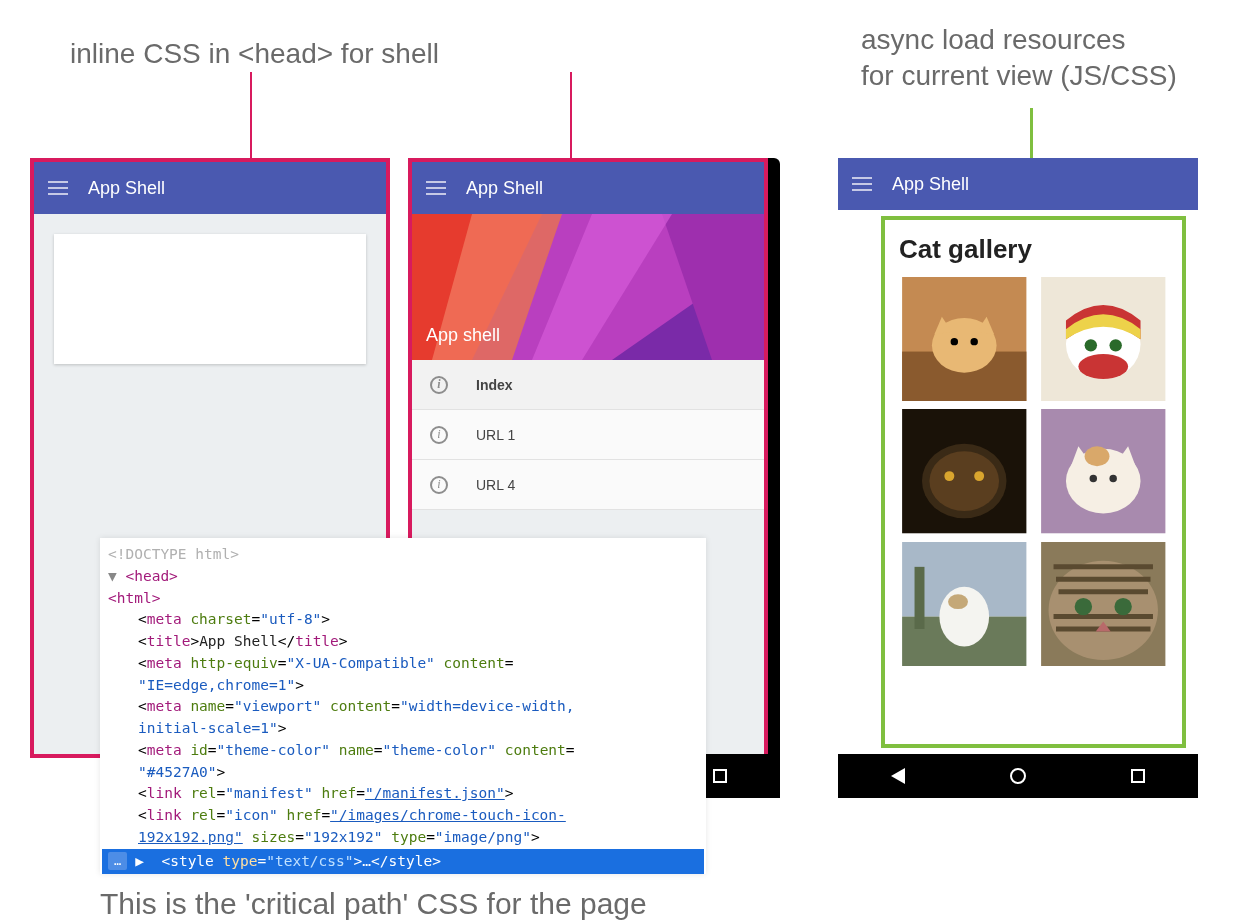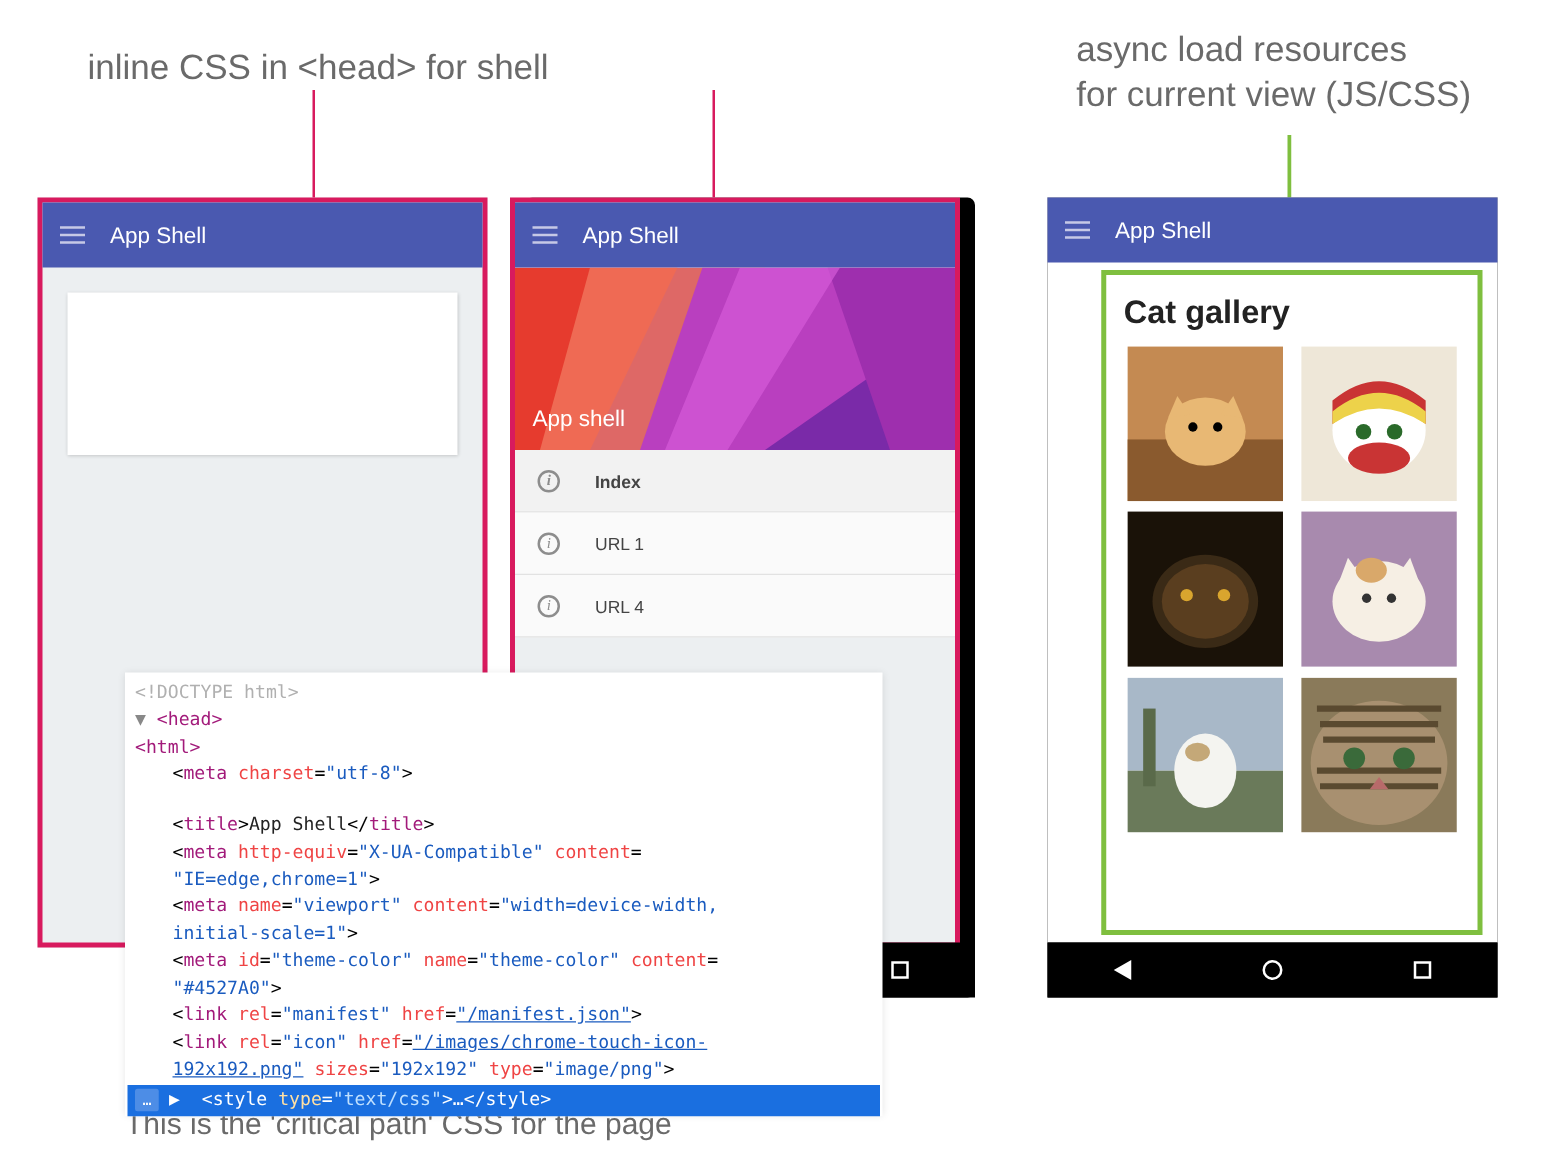--- a/index.html
+++ b/index.html
@@ -13,21 +13,21 @@
   }
   .label {
     position: absolute;
     font-size: 28px;
     color: #6a6a6a;
     font-weight: 300;
     line-height: 1.3;
   }
   .label-left { left: 70px; top: 36px; }
   .label-right { left: 861px; top: 22px; }
-  .label-bottom { left: 100px; top: 884px; font-size: 24px; }
+  .label-bottom { left: 100px; top: 884px; font-size: 30px; }
 
   .line-magenta {
     position: absolute;
     background: #d81a5e;
   }
   .line-green {
     position: absolute;
     background: #7fbf3f;
   }
 
@@ -135,21 +135,21 @@
     width: 606px;
     background: #fff;
     font-family: Menlo, Monaco, Consolas, monospace;
     font-size: 14.5px;
     line-height: 1.5;
     padding: 6px 8px 0 8px;
     box-shadow: 0 0 6px rgba(0,0,0,0.1);
   }
   .tok-gray { color:#b0b0b0; }
   .tok-tag { color:#a21a7a; }
-  .tok-attr { color:#ef4444; }
+  .tok-attr { color:#4d7c0f; }
   .tok-val { color:#1a5bbf; }
   .tok-text { color:#222; }
   .tok-tri { color:#888; }
   .code-hl {
     background:#1a6fe0; color:#fff;
     padding:2px 6px; margin-left:-6px; margin-right:-6px;
     display:flex; align-items:center;
   }
   .code-hl .dots { background:#4d8de6; padding:0 6px; margin-right:8px; border-radius:2px; font-size:12px; }
   .code-hl .tok-tag2 { color:#ffffff; }
@@ -308,21 +308,21 @@
   <div class="nav-tri"></div>
   <div class="nav-circ"></div>
   <div class="nav-sq"></div>
 </div>
 
 <div class="code-overlay">
   <div><span class="tok-gray">&lt;!DOCTYPE html&gt;</span></div>
   <div><span class="tok-tri">▼</span> <span class="tok-tag">&lt;head&gt;</span></div>
   <div><span class="tok-tag">&lt;html&gt;</span></div>
   <div style="padding-left:30px;">&lt;<span class="tok-tag">meta</span> <span class="tok-attr">charset</span>=<span class="tok-val">"utf-8"</span>&gt;</div>
-  <div style="padding-left:30px;margin-top:19px;">&lt;<span class="tok-tag">title</span>&gt;<span class="tok-text">App Shell</span>&lt;/<span class="tok-tag">title</span>&gt;</div>
+  <div style="padding-left:30px;">&lt;<span class="tok-tag">title</span>&gt;<span class="tok-text">App Shell</span>&lt;/<span class="tok-tag">title</span>&gt;</div>
   <div style="padding-left:30px;">&lt;<span class="tok-tag">meta</span> <span class="tok-attr">http-equiv</span>=<span class="tok-val">"X-UA-Compatible"</span> <span class="tok-attr">content</span>=<br><span class="tok-val">"IE=edge,chrome=1"</span>&gt;</div>
   <div style="padding-left:30px;">&lt;<span class="tok-tag">meta</span> <span class="tok-attr">name</span>=<span class="tok-val">"viewport"</span> <span class="tok-attr">content</span>=<span class="tok-val">"width=device-width,<br>initial-scale=1"</span>&gt;</div>
   <div style="padding-left:30px;">&lt;<span class="tok-tag">meta</span> <span class="tok-attr">id</span>=<span class="tok-val">"theme-color"</span> <span class="tok-attr">name</span>=<span class="tok-val">"theme-color"</span> <span class="tok-attr">content</span>=<br><span class="tok-val">"#4527A0"</span>&gt;</div>
   <div style="padding-left:30px;">&lt;<span class="tok-tag">link</span> <span class="tok-attr">rel</span>=<span class="tok-val">"manifest"</span> <span class="tok-attr">href</span>=<span class="tok-val underline">"/manifest.json"</span>&gt;</div>
   <div style="padding-left:30px;">&lt;<span class="tok-tag">link</span> <span class="tok-attr">rel</span>=<span class="tok-val">"icon"</span> <span class="tok-attr">href</span>=<span class="tok-val underline">"/images/chrome-touch-icon-<br>192x192.png"</span> <span class="tok-attr">sizes</span>=<span class="tok-val">"192x192"</span> <span class="tok-attr">type</span>=<span class="tok-val">"image/png"</span>&gt;</div>
   <div class="code-hl">
     <span class="dots">…</span>
     <span>▶</span>&nbsp;
     &lt;<span class="tok-tag2">style</span>&nbsp;<span class="tok-attr2">type</span>=<span class="tok-val2">"text/css"</span>&gt;<span>…</span>&lt;/<span class="tok-tag2">style</span>&gt;
   </div>

